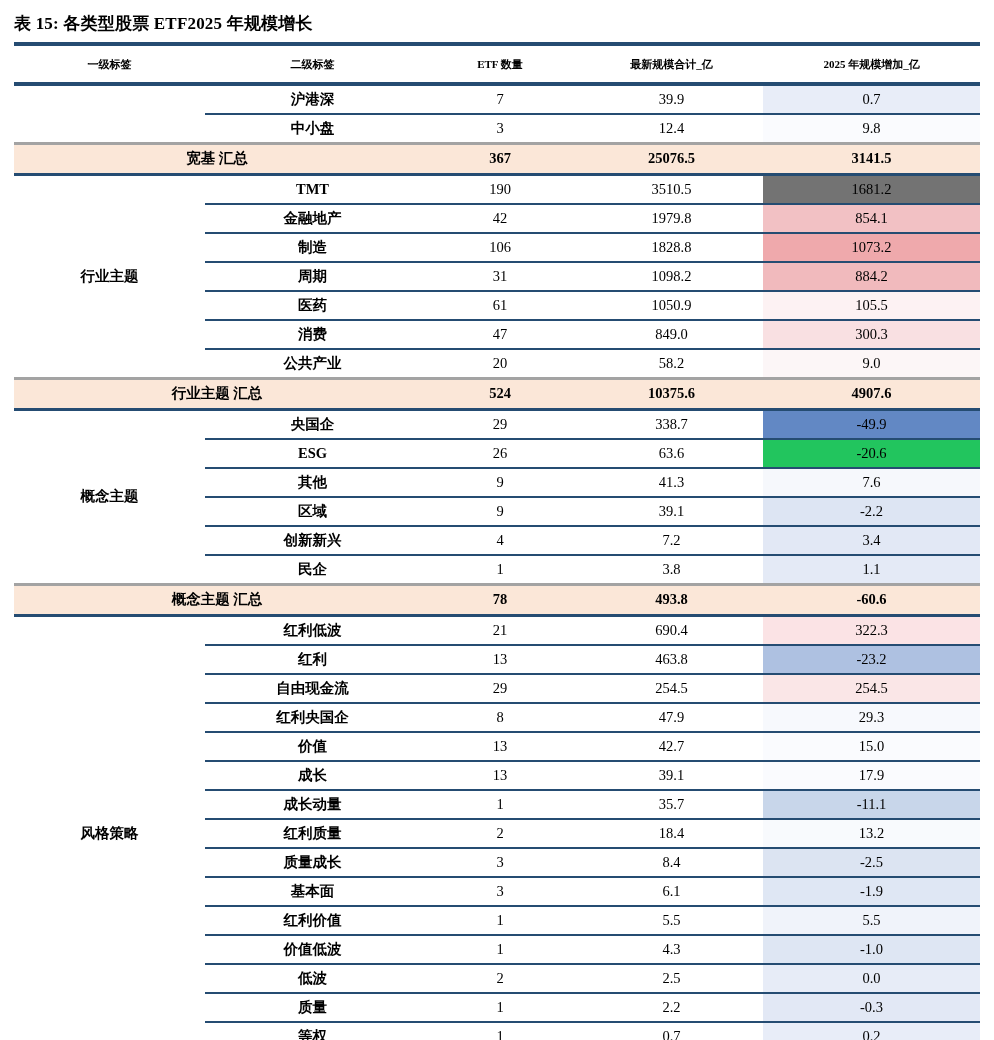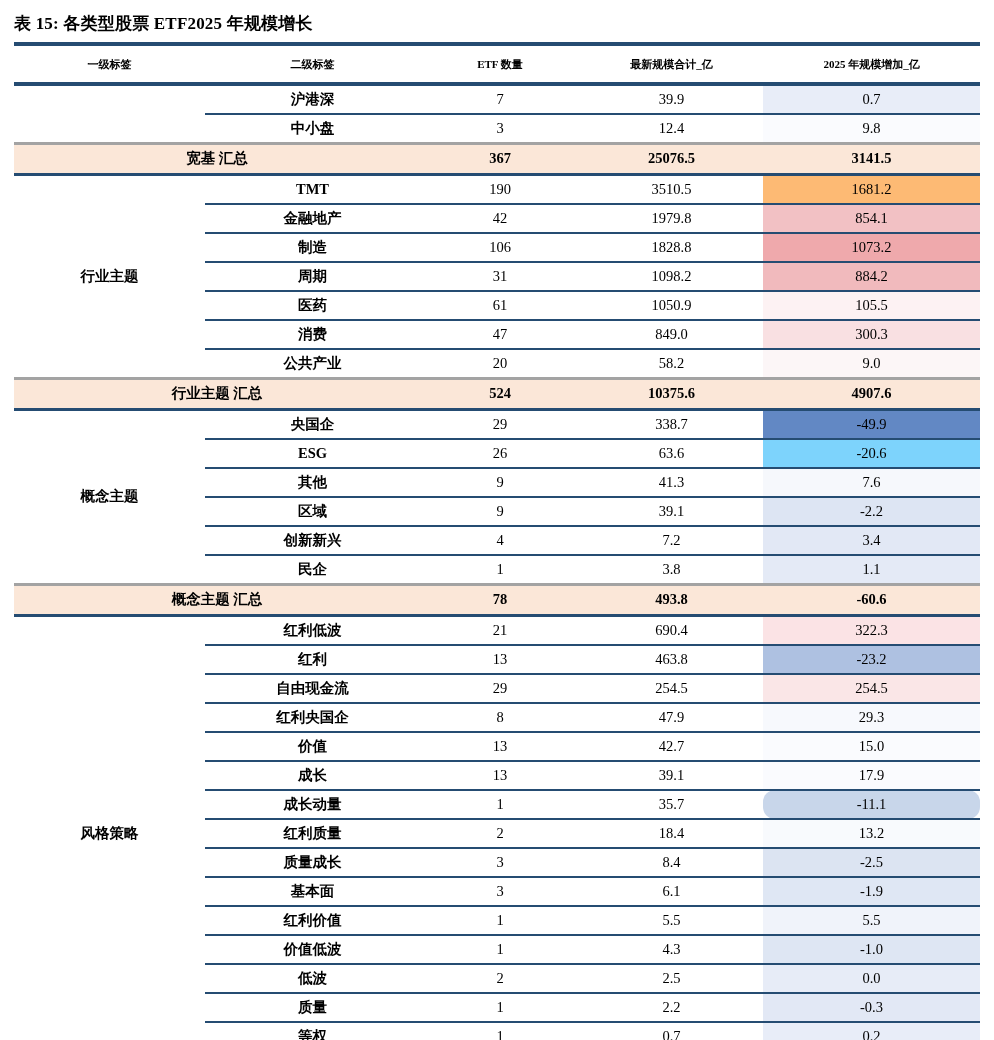--- a/index.html
+++ b/index.html
@@ -76,21 +76,21 @@
           <td colspan="2" style="background: rgb(251, 231, 216);">宽基 汇总</td>
           <td style="background: rgb(251, 231, 216); text-align: center;">367</td>
           <td style="background: rgb(251, 231, 216);">25076.5</td>
           <td style="background: rgb(251, 231, 216);">3141.5</td>
         </tr>
         <tr>
           <td class="lab" rowspan="7">行业主题</td>
           <td class="c2">TMT</td>
           <td class="c3">190</td>
           <td class="c4">3510.5</td>
-          <td class="c5" style="background: #fdba74; margin-left: 28px;">1681.2</td>
+          <td class="c5" style="background: #737373; margin-left: 28px;">1681.2</td>
         </tr>
         <tr>
           <td class="c2 sep">金融地产</td>
           <td class="c3 sep">42</td>
           <td class="c4 sep">1979.8</td>
           <td class="c5 sep" style="background: rgb(242, 193, 196);">854.1</td>
         </tr>
         <tr>
           <td class="c2 sep">制造</td>
           <td class="c3 sep">106</td>
@@ -131,21 +131,21 @@
           <td class="lab" rowspan="6">概念主题</td>
           <td class="c2">央国企</td>
           <td class="c3">29</td>
           <td class="c4">338.7</td>
           <td class="c5" style="background: rgb(98, 136, 196);">-49.9</td>
         </tr>
         <tr>
           <td class="c2 sep">ESG</td>
           <td class="c3 sep">26</td>
           <td class="c4 sep">63.6</td>
-          <td class="c5 sep" style="background: #7dd3fc;">-20.6</td>
+          <td class="c5 sep" style="background: #22c55e;">-20.6</td>
         </tr>
         <tr>
           <td class="c2 sep">其他</td>
           <td class="c3 sep">9</td>
           <td class="c4 sep">41.3</td>
           <td class="c5 sep" style="background: rgb(246, 248, 252);">7.6</td>
         </tr>
         <tr>
           <td class="c2 sep">区域</td>
           <td class="c3 sep">9</td>
@@ -204,21 +204,21 @@
         <tr>
           <td class="c2 sep">成长</td>
           <td class="c3 sep">13</td>
           <td class="c4 sep">39.1</td>
           <td class="c5 sep" style="background: rgb(250, 251, 254);">17.9</td>
         </tr>
         <tr>
           <td class="c2 sep">成长动量</td>
           <td class="c3 sep">1</td>
           <td class="c4 sep">35.7</td>
-          <td class="c5 sep" style="background: rgb(200, 214, 234); border-radius: 12px;">-11.1</td>
+          <td class="c5 sep" style="background: rgb(200, 214, 234);">-11.1</td>
         </tr>
         <tr>
           <td class="c2 sep">红利质量</td>
           <td class="c3 sep">2</td>
           <td class="c4 sep">18.4</td>
           <td class="c5 sep" style="background: rgb(248, 250, 253);">13.2</td>
         </tr>
         <tr>
           <td class="c2 sep">质量成长</td>
           <td class="c3 sep">3</td>

